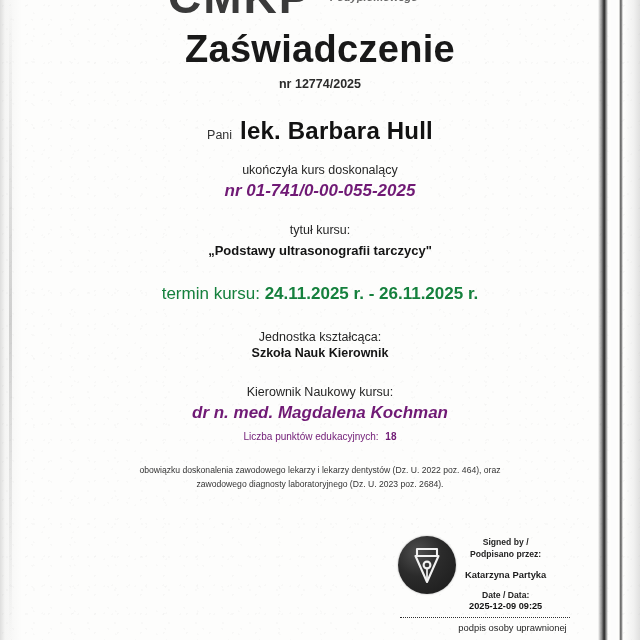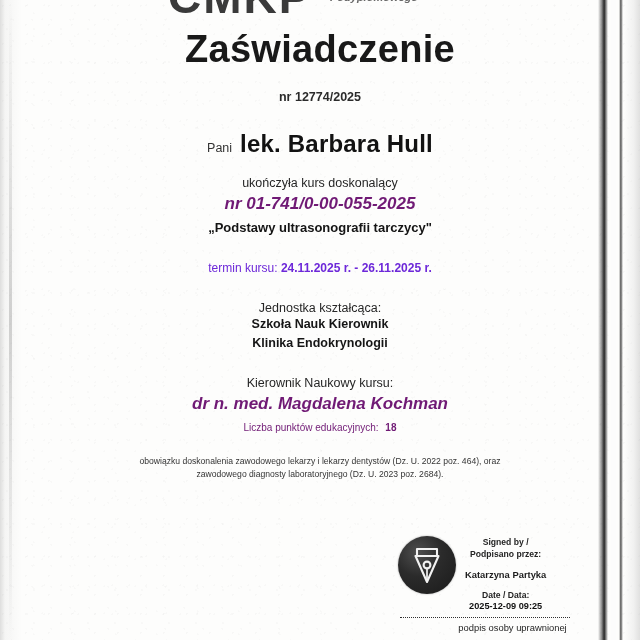--- a/index.html
+++ b/index.html
@@ -114,21 +114,21 @@
   .title {
     margin: 0;
     padding-top: 30px;
     font-size: 38px;
     font-weight: 700;
     letter-spacing: .3px;
     color: #191919;
     line-height: 1.05;
   }
   .cert-no {
-    margin-top: 20px;
+    margin-top: 7px;
     font-size: 12.5px;
     font-weight: 600;
     color: #2b2b2b;
   }
 
   .recipient-row {
     margin-top: 26px;
     display: flex;
     align-items: baseline;
     justify-content: center;
@@ -161,22 +161,22 @@
   .m-t-4  { margin-top: 4px; }
   .m-t-26 { margin-top: 26px; }
   .m-t-22 { margin-top: 22px; }
 
   .course-title {
     font-size: 13px;
     font-weight: 700;
     color: #141414;
   }
   .term-line {
-    font-size: 12px;
-    color: #6d28d9;
+    font-size: 17px;
+    color: #15803d;
   }
   .term-line b { font-weight: 700; }
 
   .unit-name {
     font-size: 12.5px;
     font-weight: 700;
     color: #151515;
     line-height: 1.55;
   }
 
@@ -283,30 +283,30 @@
     <div class="cert-no">nr 12774/2025</div>
 
     <div class="recipient-row">
       <span class="recipient-prefix">Pani</span>
       <span class="recipient-name">lek. Barbara Hull</span>
     </div>
 
     <div class="line-reg m-t-18">ukończyła kurs doskonalący</div>
     <div class="line-bold m-t-4">nr 01-741/0-00-055-2025</div>
 
+    <div class="line-reg m-t-22">tytuł kursu:</div>
     <div class="course-title m-t-6">„Podstawy ultrasonografii tarczycy"</div>
 
     <div class="term-line m-t-26">
       <span>termin kursu:</span>
       <b>24.11.2025 r. - 26.11.2025 r.</b>
     </div>
 
     <div class="line-reg m-t-26">Jednostka kształcąca:</div>
     <div class="unit-name">Szkoła Nauk Kierownik</div>
-    <div class="unit-name">Klinika Endokrynologii</div>
 
     <div class="line-reg m-t-22">Kierownik Naukowy kursu:</div>
     <div class="line-bold m-t-4">dr n. med. Magdalena Kochman</div>
 
     <div class="points-line m-t-8">
       <span>Liczba punktów edukacyjnych:</span>
       <b>18</b>
     </div>
 
     <div class="legal">

